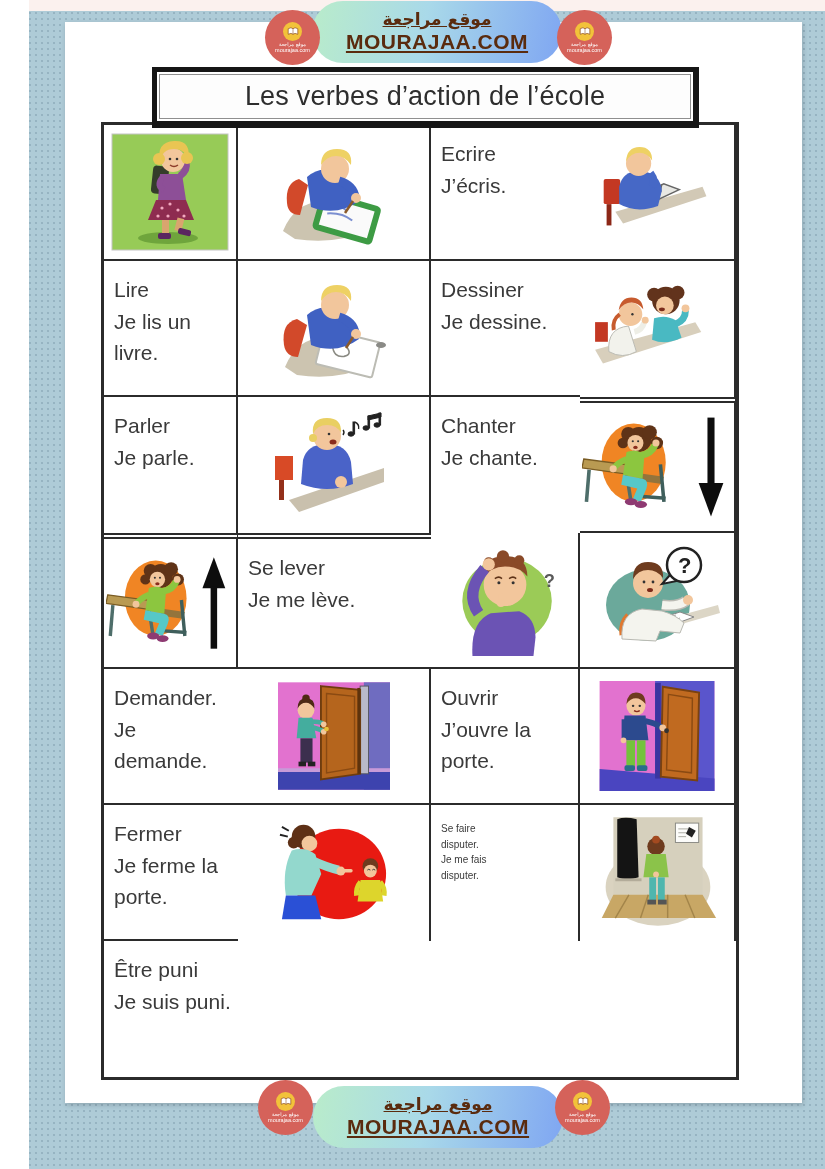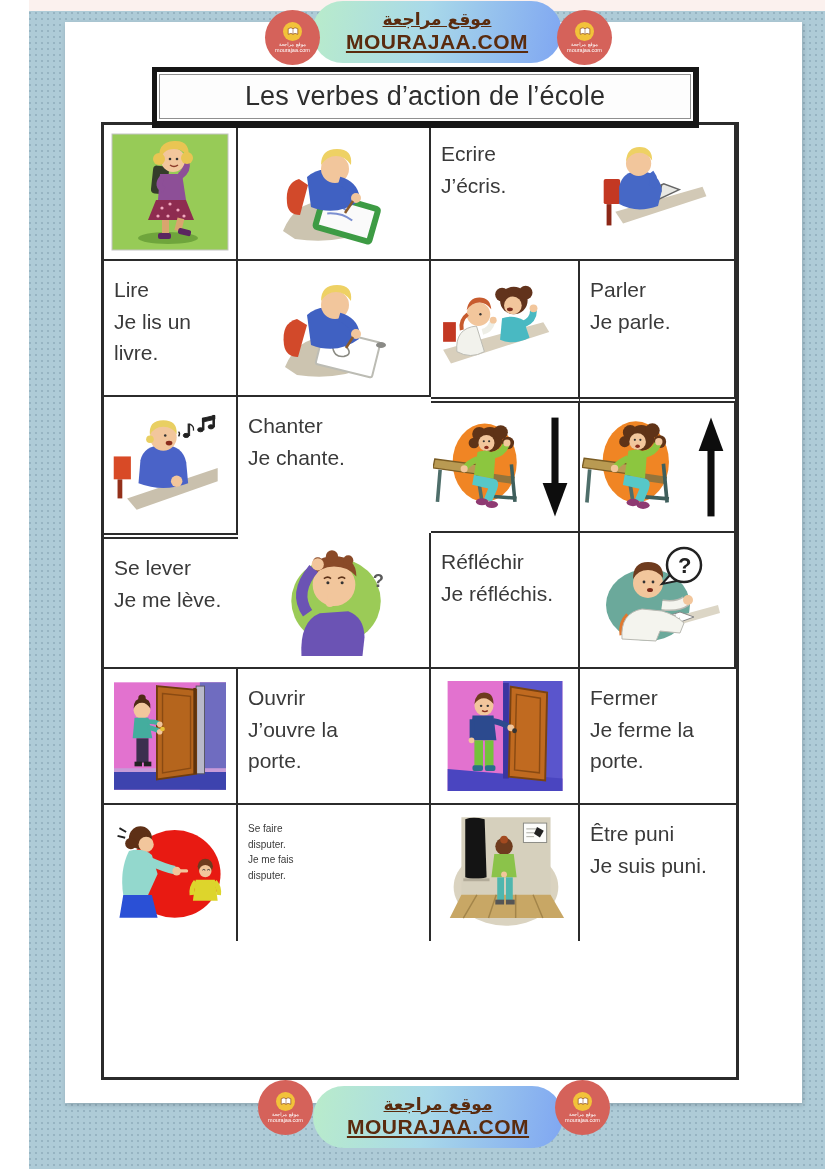--- a/index.html
+++ b/index.html
@@ -386,20 +386,24 @@
     </div>
     <div class="cell txt">
       <div class="cell-text">Lire
 Je lis un livre.</div>
     </div>
     <div class="cell img">
       <svg class="illus" width="130" height="115">
           <use href="#sym-draw"></use>
         </svg>
     </div>
+    <div class="cell txt lc">
+      <div class="cell-text">Dessiner
+Je dessine.</div>
+    </div>
 
     <div class="cell img nbb">
       <svg class="illus" width="128" height="113">
           <use href="#sym-talk"></use>
         </svg>
     </div>
     <div class="cell txt nbb">
       <div class="cell-text">Parler
 Je parle.</div>
     </div>
@@ -432,28 +436,29 @@
     <div class="cell txt lc dbl">
       <div class="cell-text">Se lever
 Je me lève.</div>
     </div>
 
     <div class="cell img">
       <svg class="illus" width="122" height="117">
           <use href="#sym-think"></use>
         </svg>
     </div>
-    <div class="cell txt">
-      <div class="cell-text">Réfléchir
-Je réfléchis.</div>
-    </div>
     <div class="cell img">
       <svg class="illus" width="130" height="115">
           <use href="#sym-ask"></use>
         </svg>
+    </div>
+    <div class="cell txt lc">
+      <div class="cell-text">Demander.
+Je
+demande.</div>
     </div>
 
     <div class="cell img">
       <svg class="illus" width="112" height="108">
           <use href="#sym-open"></use>
         </svg>
     </div>
     <div class="cell txt">
       <div class="cell-text">Ouvrir
 J’ouvre la

